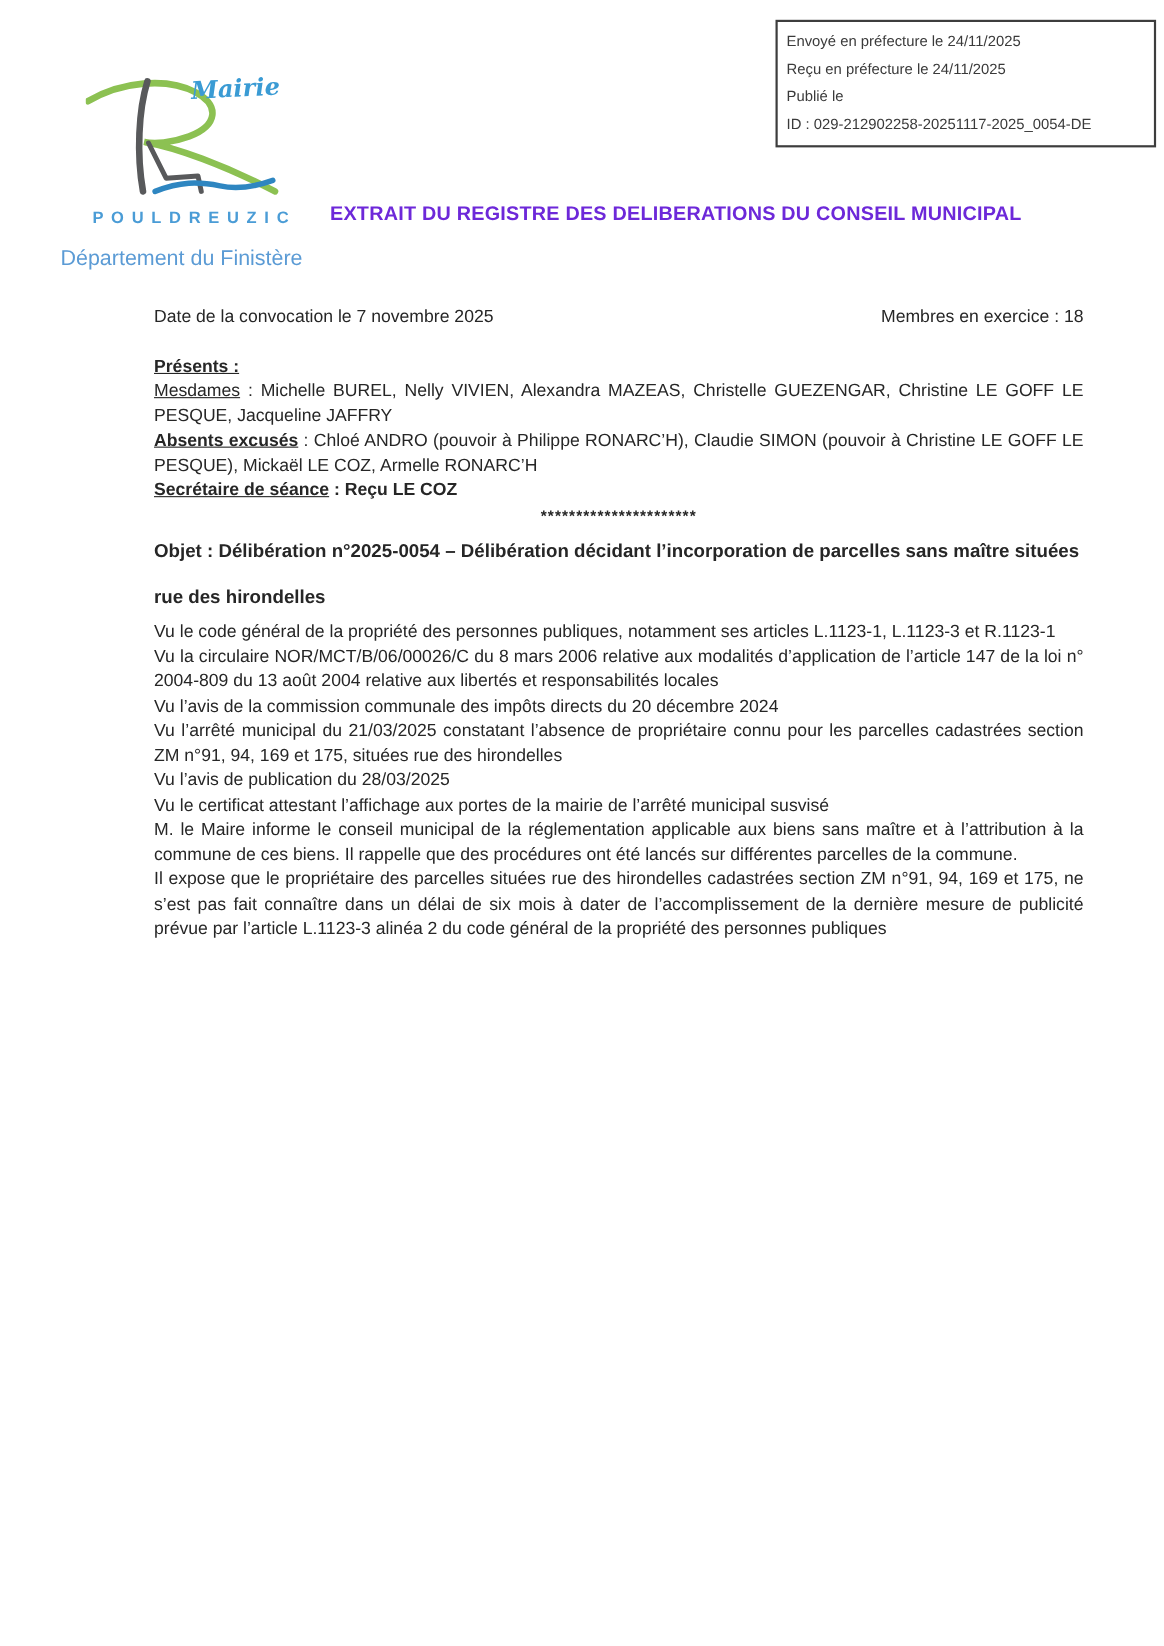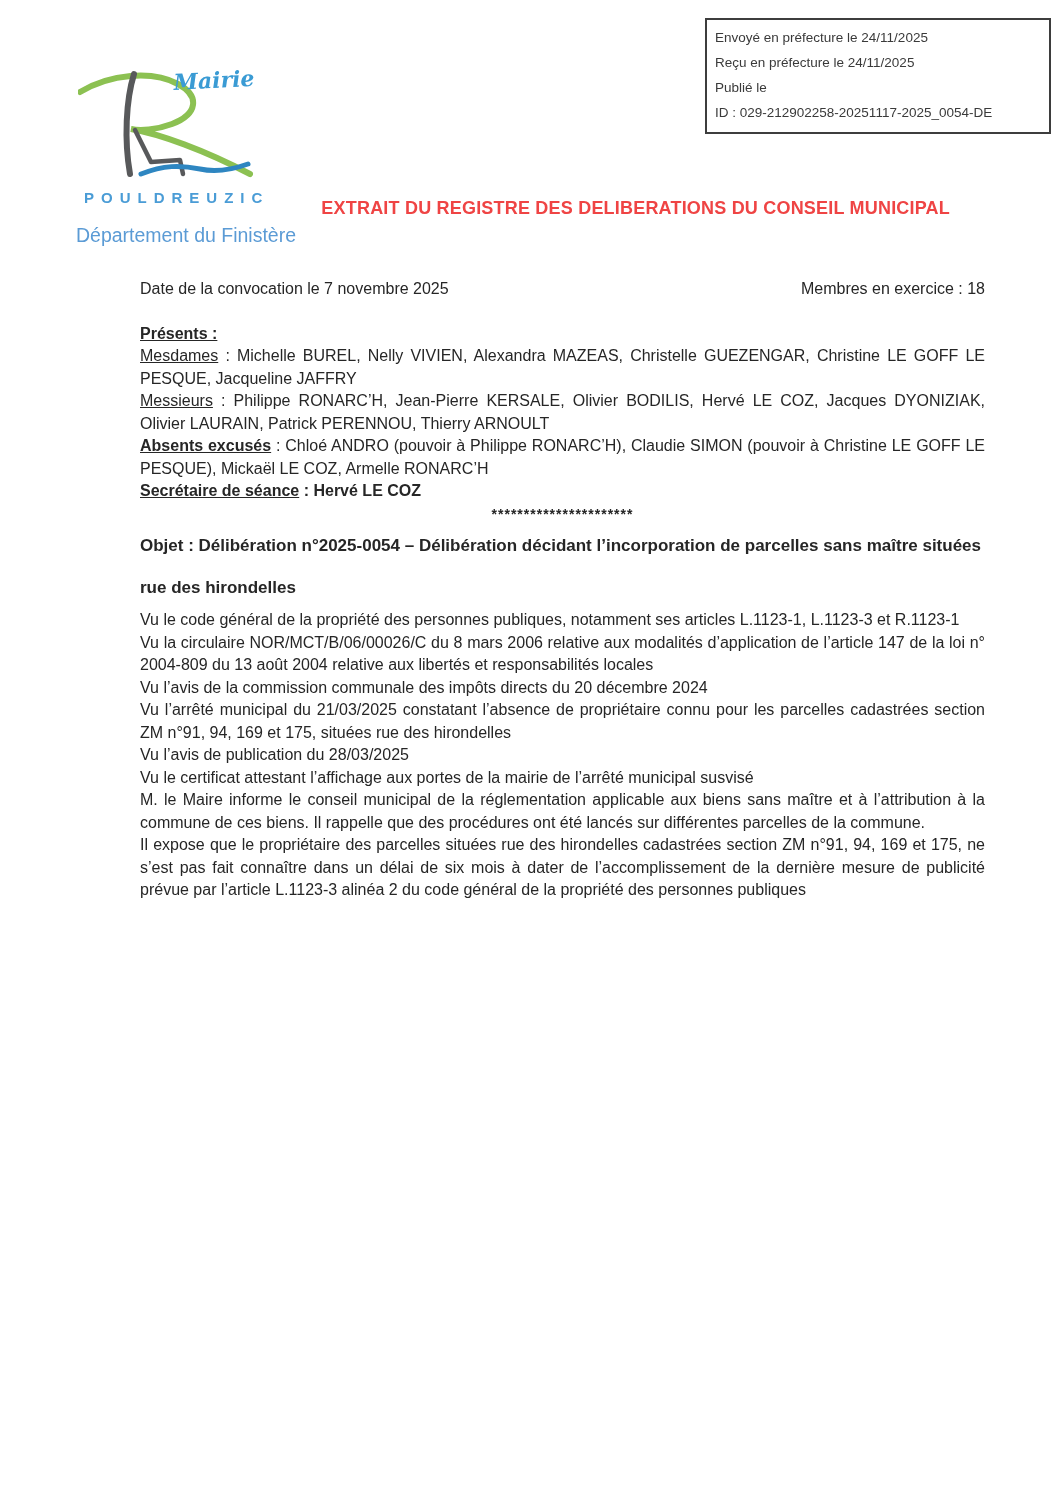--- a/index.html
+++ b/index.html
@@ -39,32 +39,31 @@
     font-size: 15px;
     font-weight: bold;
     letter-spacing: 7px;
     white-space: nowrap;
   }
   .department {
     position: absolute;
     left: 55px; top: 224px;
     color: #5b9bd5;
     font-size: 19.5px;
-    margin-left: 21px;
   }
 
   
   .doc-title {
     position: absolute;
-    left: 300px; top: 198px;
+    left: 300px; top: 184px;
     width: 650px;
-    text-align: right;
+    text-align: left;
     font-size: 18px;
     font-weight: bold;
-    color: #ef4444;
+    color: #6d28d9;
     letter-spacing: 0.2px;
   }
 
   
   .content {
     position: absolute;
     left: 140px; top: 278px;
     width: 845px;
     font-size: 16px;
     line-height: 22.5px;
@@ -137,30 +136,27 @@
     <span>Date de la convocation le 7 novembre 2025</span>
     <span>Membres en exercice : 18</span>
   </div>
 
   <p>
     <span class="bold ul">Présents :</span>
   </p>
   <p class="just">
     <span class="ul">Mesdames</span><span> : Michelle BUREL, Nelly VIVIEN, Alexandra MAZEAS, Christelle GUEZENGAR, Christine LE GOFF LE PESQUE, Jacqueline JAFFRY</span>
   </p>
-  <p class="just">
-    <span class="ul">Messieurs</span><span> : Philippe RONARC’H, Jean-Pierre KERSALE, Olivier BODILIS, Hervé LE COZ, Jacques DYONIZIAK, Olivier LAURAIN, Patrick PERENNOU, Thierry ARNOULT</span>
-  </p>
 
   <p class="just gap-top">
     <span class="bold ul">Absents excusés</span><span> : Chloé ANDRO (pouvoir à Philippe RONARC’H), Claudie SIMON (pouvoir à Christine LE GOFF LE PESQUE), Mickaël LE COZ, Armelle RONARC’H</span>
   </p>
 
   <p class="gap-top">
-    <span class="bold ul">Secrétaire de séance</span><span class="bold"> : Hervé LE COZ</span>
+    <span class="bold ul">Secrétaire de séance</span><span class="bold"> : Reçu LE COZ</span>
   </p>
 
   <p class="separator">**********************</p>
 
   <p class="objet">Objet : Délibération n°2025-0054 – Délibération décidant l’incorporation de parcelles sans maître situées rue des hirondelles</p>
 
   <p class="just vu">Vu le code général de la propriété des personnes publiques, notamment ses articles L.1123-1, L.1123-3 et R.1123-1</p>
   <p class="just vu">Vu la circulaire NOR/MCT/B/06/00026/C du 8 mars 2006 relative aux modalités d’application de l’article 147 de la loi n° 2004-809 du 13 août 2004 relative aux libertés et responsabilités locales</p>
   <p class="just vu">Vu l’avis de la commission communale des impôts directs du 20 décembre 2024</p>
   <p class="just vu">Vu l’arrêté municipal du 21/03/2025 constatant l’absence de propriétaire connu pour les parcelles cadastrées section ZM n°91, 94, 169 et 175, situées rue des hirondelles</p>

